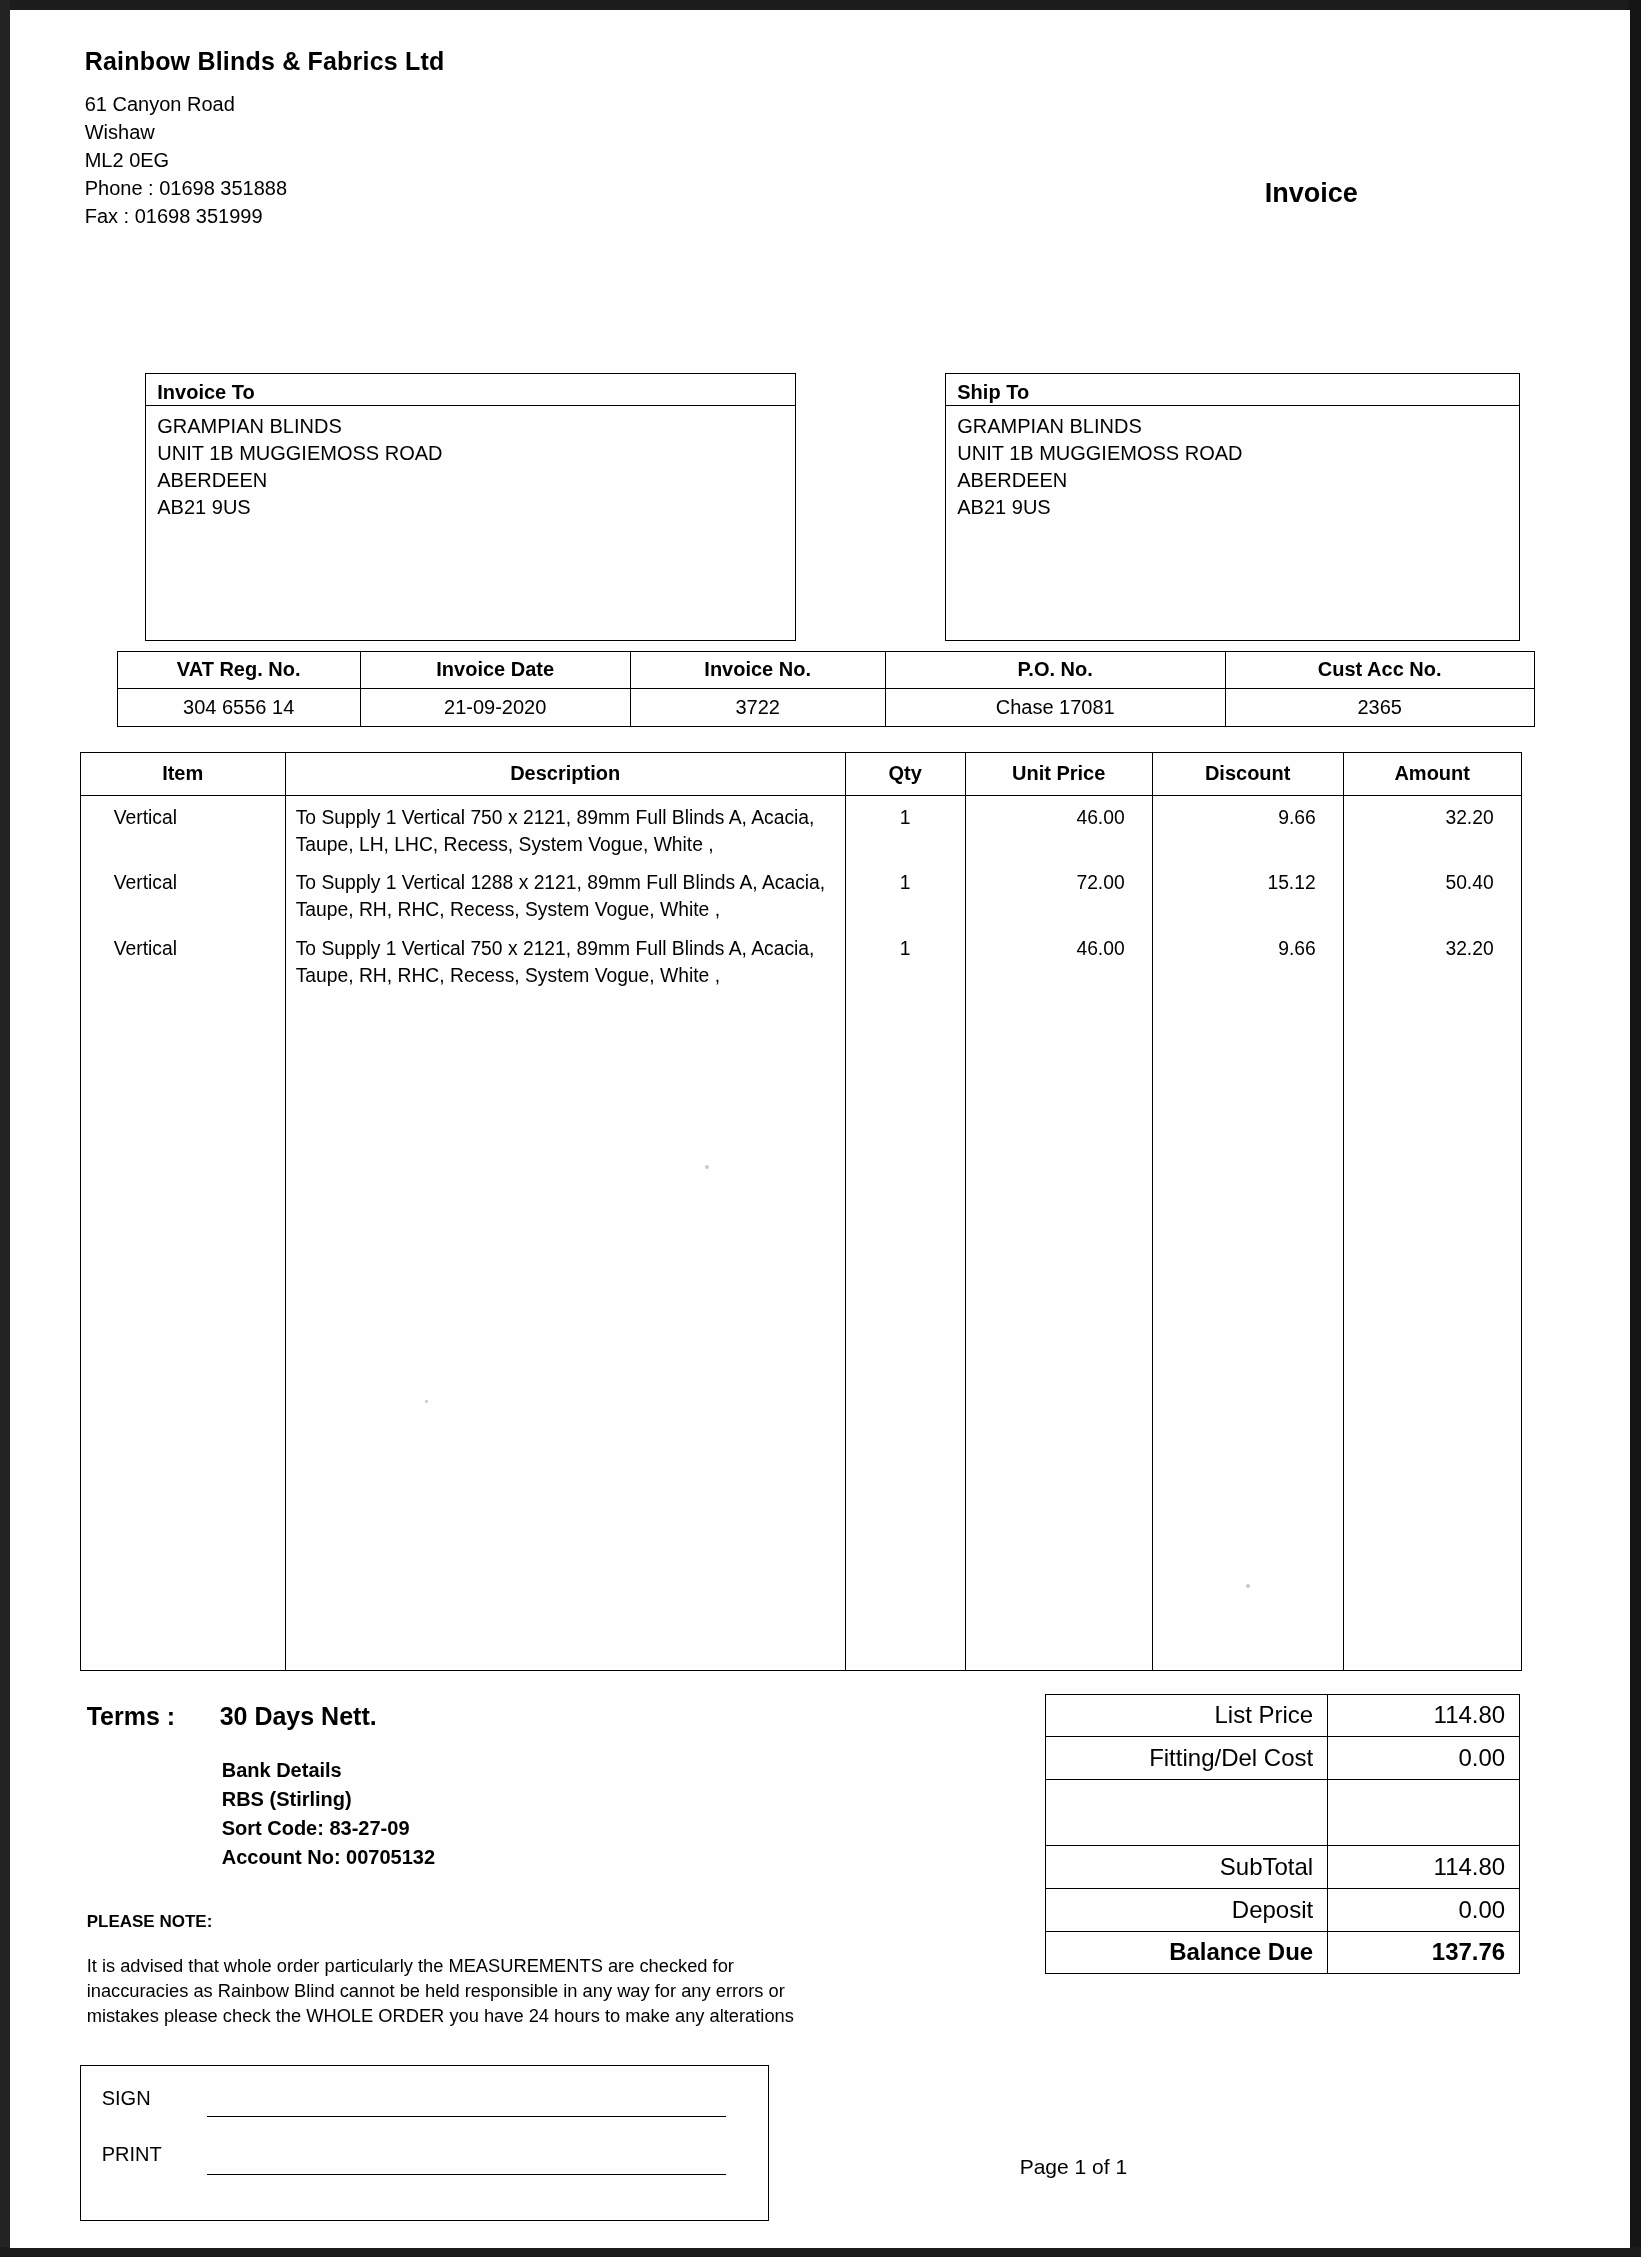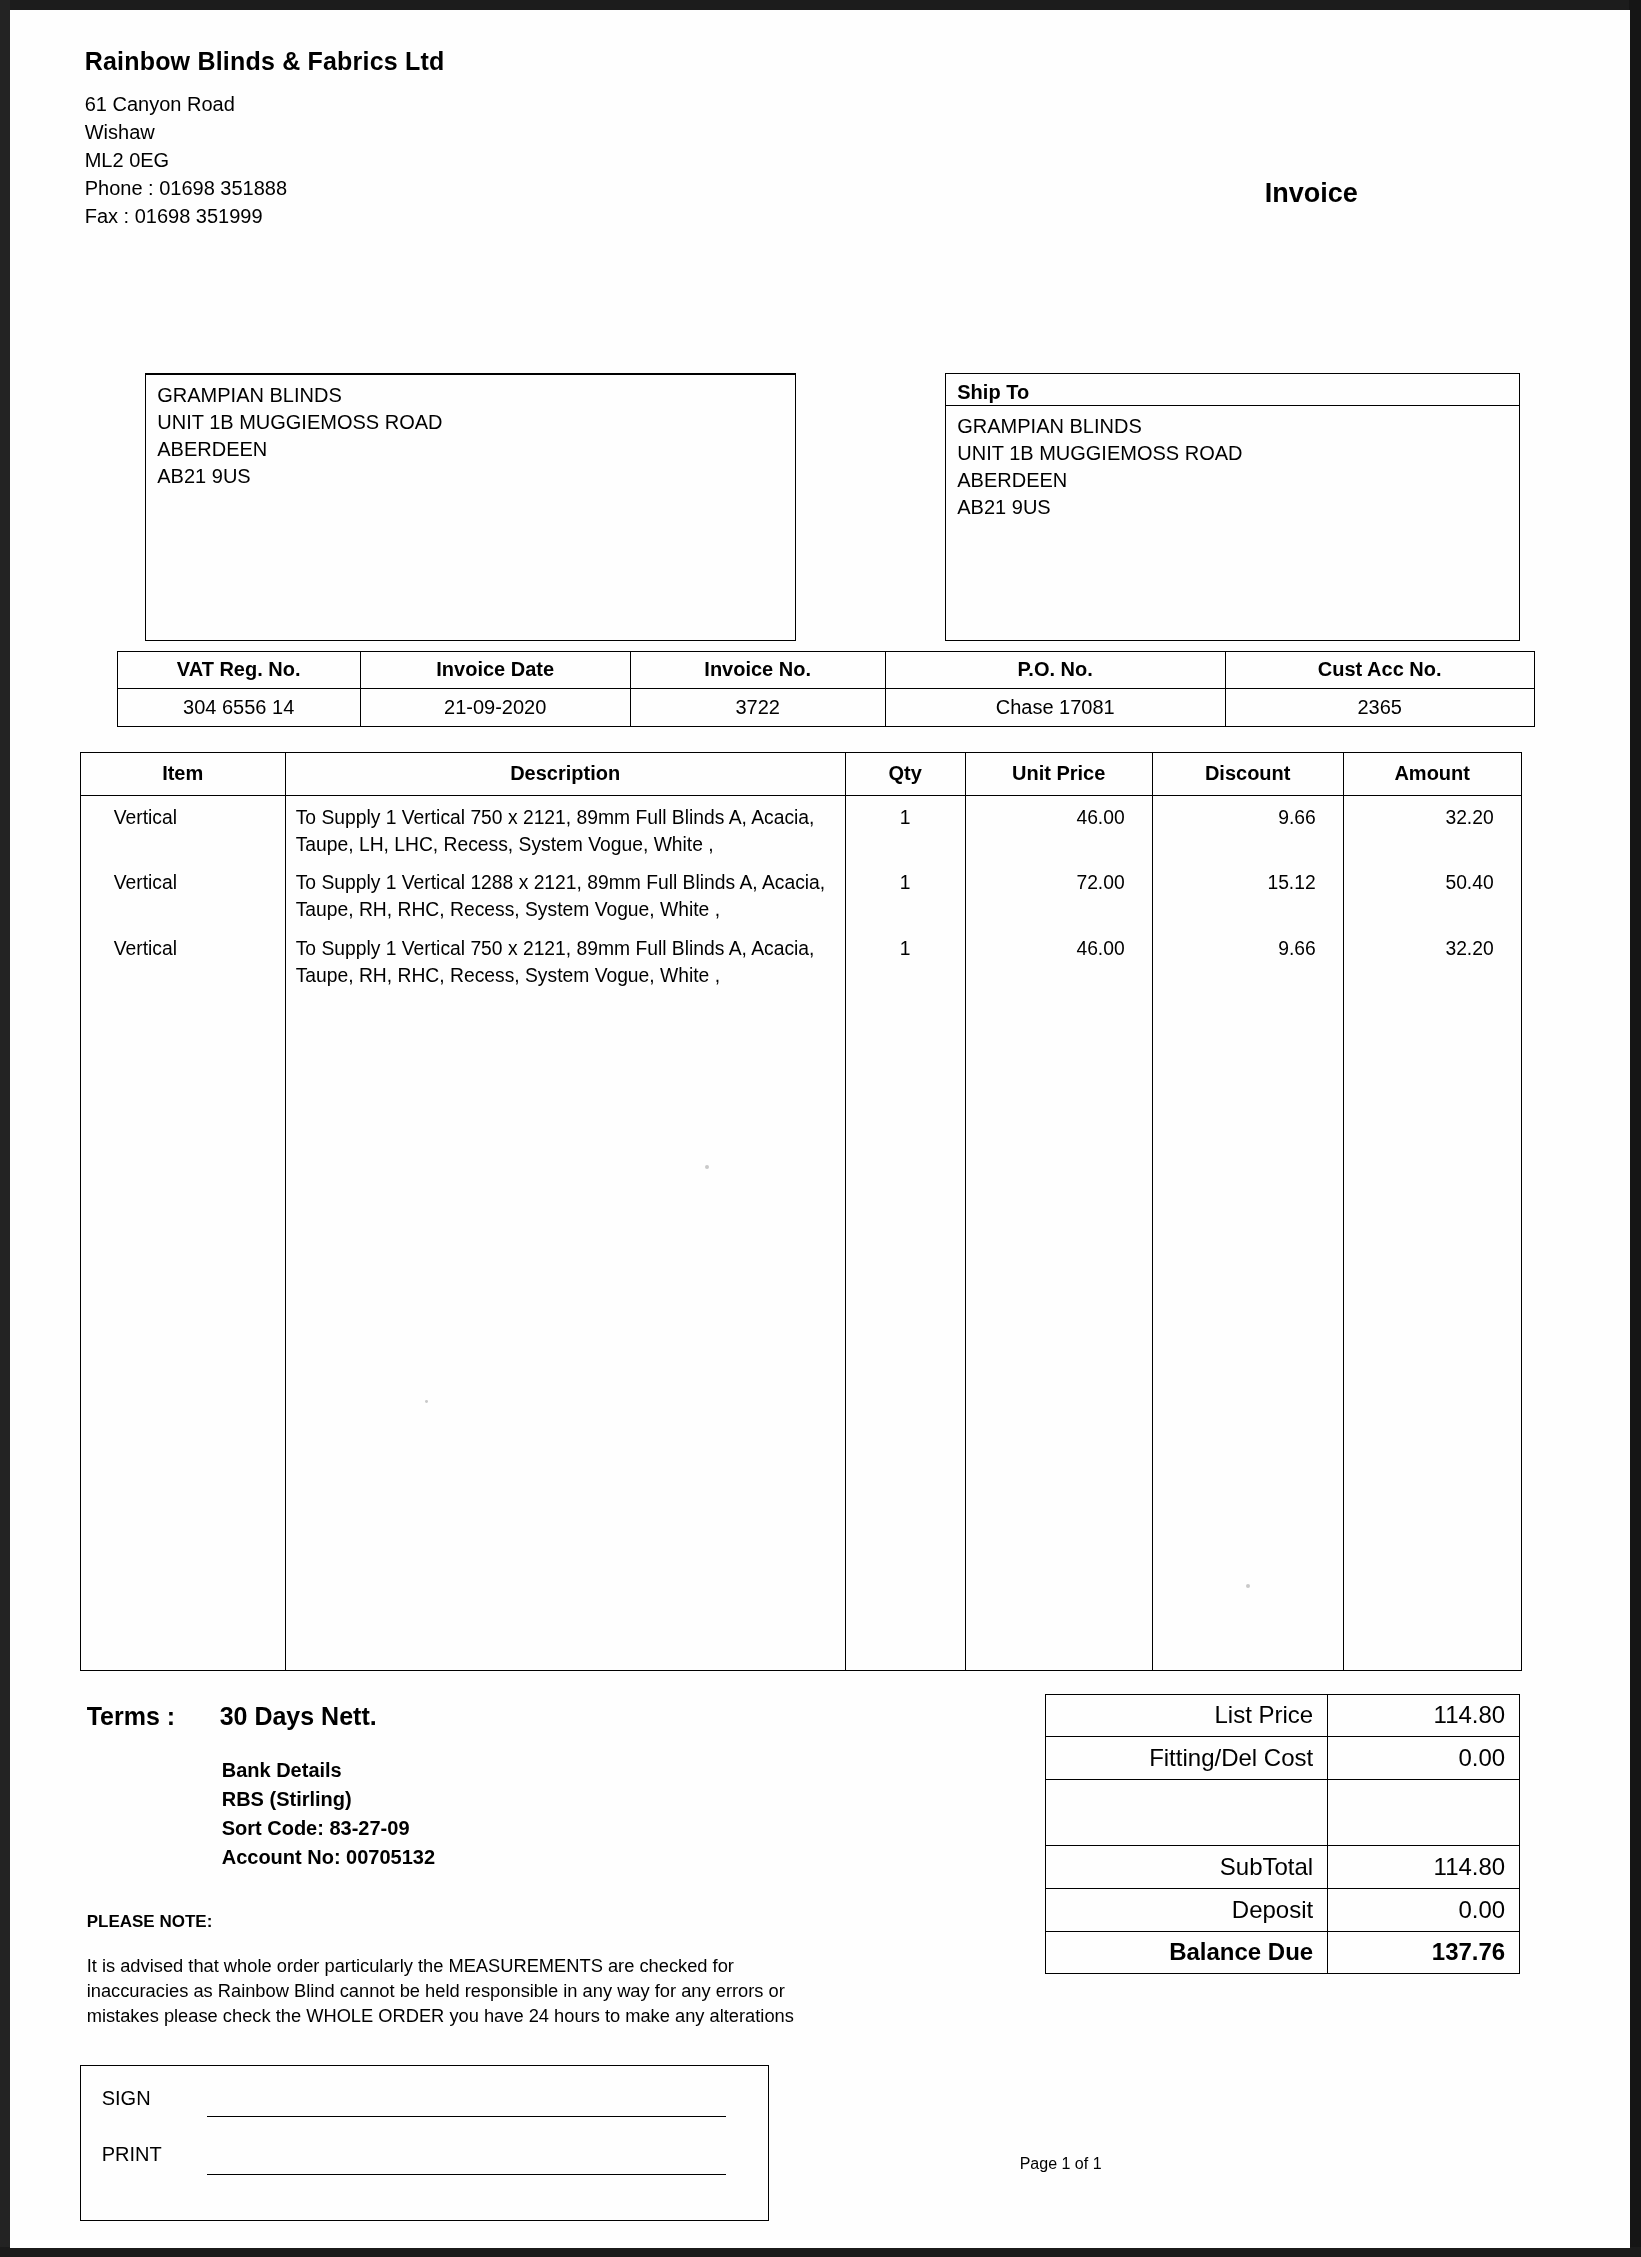--- a/index.html
+++ b/index.html
@@ -206,21 +206,21 @@
     padding: 6.8px 13.5px;
   }
   .totals-table td.label { text-align: right; }
   .totals-table td.value { text-align: right; width: 164px; }
   .totals-table tr.spacer td { height: 52px; border-top: none; border-bottom: none;}
   .totals-table tr.bold td { font-weight: bold; }
 
   .page-footer {
     position: absolute;
     left: 1010px; top: 2145px;
-    font-size: 16px;
+    font-size: 21px;
   }
 
   
   .speck {
     position: absolute;
     background: #c9c9c9;
     border-radius: 50%;
   }
 </style>
 </head>
@@ -243,20 +243,21 @@
       <div class="company-line">61 Canyon Road</div>
       <div class="company-line">Wishaw</div>
       <div class="company-line">ML2 0EG</div>
       <div class="company-line">Phone : 01698 351888</div>
       <div class="company-line">Fax : 01698 351999</div>
     </div>
 
     <div class="doc-title">Invoice</div>
 
     <div class="addr-box invoice-to">
+      <div class="addr-head">Invoice To</div>
       <div class="addr-rule"></div>
       <div class="addr-body">
         <div>GRAMPIAN BLINDS</div>
         <div>UNIT 1B MUGGIEMOSS ROAD</div>
         <div>ABERDEEN</div>
         <div>AB21 9US</div>
       </div>
     </div>
 
     <div class="addr-box ship-to">

